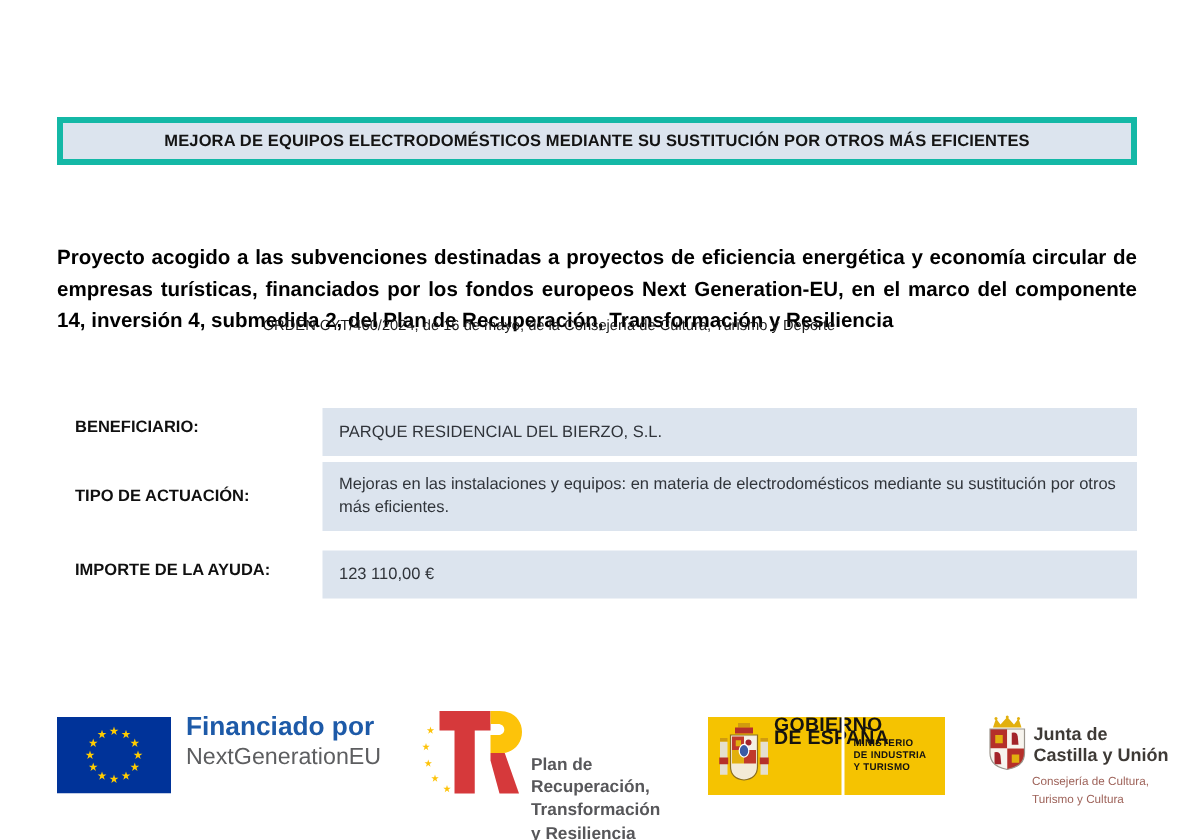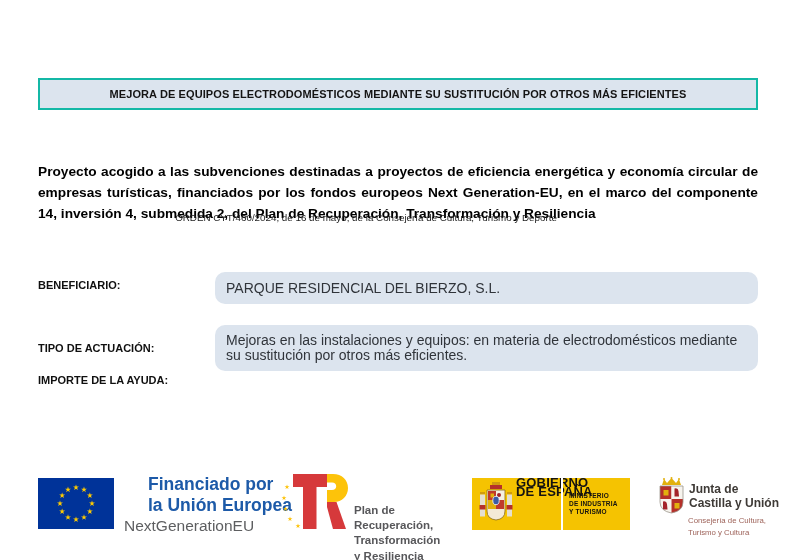--- a/index.html
+++ b/index.html
@@ -2,51 +2,51 @@
 <html style="--cell_bg: #dce4ee; --eu_blue: #003399; --eu_star_yellow: #ffcc00; --eu_text_blue: #1d5aa8; --nextgen_gray: #5d5e60; --prtr_red: #d6393b; --prtr_yellow: #fdc30a; --gobierno_yellow: #f5c301; --jcyl_text: #3e3a36; --consejeria_text: #9e635a;"><head>
 <meta charset="utf-8">
 <style>
   html,body{margin:0;padding:0;background:#fff;}
   .page{
     position:relative;width:794px;height:560px;background:#fff;overflow:hidden;
     font-family:"Liberation Sans", sans-serif;color:#111;
   }
   .header-box{
     position:absolute;left:38px;top:78px;width:720px;height:32px;box-sizing:border-box;
-    background:var(--cell_bg);border:2px solid #14b8a6;
+    background:var(--cell_bg);border:4px solid #14b8a6;
     display:flex;align-items:center;justify-content:center;
     font-size:11px;font-weight:bold;color:#141414;letter-spacing:.1px;text-align:center;
   }
   .intro-paragraph{
     position:absolute;left:38px;top:147px;width:720px;
     font-size:13.7px;font-weight:bold;line-height:21px;text-align:justify;color:#000000;
   }
   .order-line{
     position:absolute;left:0;top:212px;width:732px;text-align:center;
     font-size:9.8px;color:#1d1d1d;
   }
   .detail-row{position:absolute;left:0;width:794px;}
   .row-1{top:272px;height:26px;}
-  .row-2{top:308px;height:46px;margin-top:17px;}
+  .row-2{top:308px;height:46px;}
   .row-3{top:367px;height:26px;text-align:center;}
   .detail-label{
-    position:absolute;left:38px;top:0;height:100%;width:168px;
+    position:absolute;left:50px;top:0;height:100%;width:168px;
     display:flex;align-items:center;
     font-size:11px;font-weight:bold;color:#101010;
   }
   .detail-value{
     position:absolute;left:215px;top:0;height:100%;width:543px;box-sizing:border-box;
     background:var(--cell_bg);padding:16px 11px;
     display:flex;align-items:center;
-    font-size:14px;line-height:15px;color:#30343a;border-radius:10px;
+    font-size:11px;line-height:15px;color:#30343a;
   }
   
   .eu-flag{position:absolute;left:38px;top:478px;}
   .eu-textblock{position:absolute;left:124px;top:474px;}
-  .eu-line{font-size:17.5px;font-weight:bold;color:var(--eu_text_blue);line-height:21px;margin-left:24px;}
+  .eu-line{font-size:17.5px;font-weight:bold;color:var(--eu_text_blue);line-height:21px;}
   .nextgen{font-size:15.5px;color:var(--nextgen_gray);line-height:19px;margin-top:0;}
   .prtr-logo{position:absolute;left:281px;top:471px;}
   .prtr-textblock{position:absolute;left:354px;top:503px;}
   .prtr-line{font-size:11.5px;font-weight:bold;color:#57575a;line-height:15.2px;}
   .gob-block{
     position:absolute;left:472px;top:478px;width:158px;height:52px;
     background:var(--gobierno_yellow);
   }
   .gob-arms{position:absolute;left:7px;top:3px;}
   .gob-name{
@@ -94,20 +94,23 @@
     </div>
   </div>
   <div class="detail-row row-2">
     <div class="detail-label">TIPO DE ACTUACIÓN:</div>
     <div class="detail-value">
       <span>Mejoras en las instalaciones y equipos: en materia de electrodomésticos mediante su sustitución por otros más eficientes.</span>
     </div>
   </div>
   <div class="detail-row row-3">
     <div class="detail-label">IMPORTE DE LA AYUDA:</div>
+    <div class="detail-value">
+      <span>123 110,00 €</span>
+    </div>
   </div>
 
   <svg class="eu-flag" width="76" height="51" viewBox="0 0 76 51">
     <rect x="0" y="0" width="76" height="51" fill="#003399"></rect>
     <g fill="#ffcc00">
       <use href="#star" transform="translate(38 9.5) scale(3.1)"></use>
       <use href="#star" transform="translate(46 11.64) scale(3.1)"></use>
       <use href="#star" transform="translate(51.86 17.5) scale(3.1)"></use>
       <use href="#star" transform="translate(54 25.5) scale(3.1)"></use>
       <use href="#star" transform="translate(51.86 33.5) scale(3.1)"></use>
@@ -115,21 +118,20 @@
       <use href="#star" transform="translate(38 41.5) scale(3.1)"></use>
       <use href="#star" transform="translate(30 39.36) scale(3.1)"></use>
       <use href="#star" transform="translate(24.14 33.5) scale(3.1)"></use>
       <use href="#star" transform="translate(22 25.5) scale(3.1)"></use>
       <use href="#star" transform="translate(24.14 17.5) scale(3.1)"></use>
       <use href="#star" transform="translate(30 11.64) scale(3.1)"></use>
     </g>
   </svg>
   <div class="eu-textblock">
     <div class="eu-line">Financiado por</div>
-    <div class="eu-line">la Unión Europea</div>
     <div class="nextgen">NextGenerationEU</div>
   </div>
 
   <svg class="prtr-logo" width="68" height="62" viewBox="0 0 68 62">
     <g fill="#fdc30a">
       <use href="#star" transform="translate(6 16) scale(2.6)"></use>
       <use href="#star" transform="translate(3 27) scale(2.6)"></use>
       <use href="#star" transform="translate(4.5 38) scale(2.6)"></use>
       <use href="#star" transform="translate(9 48) scale(2.6)"></use>
       <use href="#star" transform="translate(17 55) scale(2.6)"></use>

